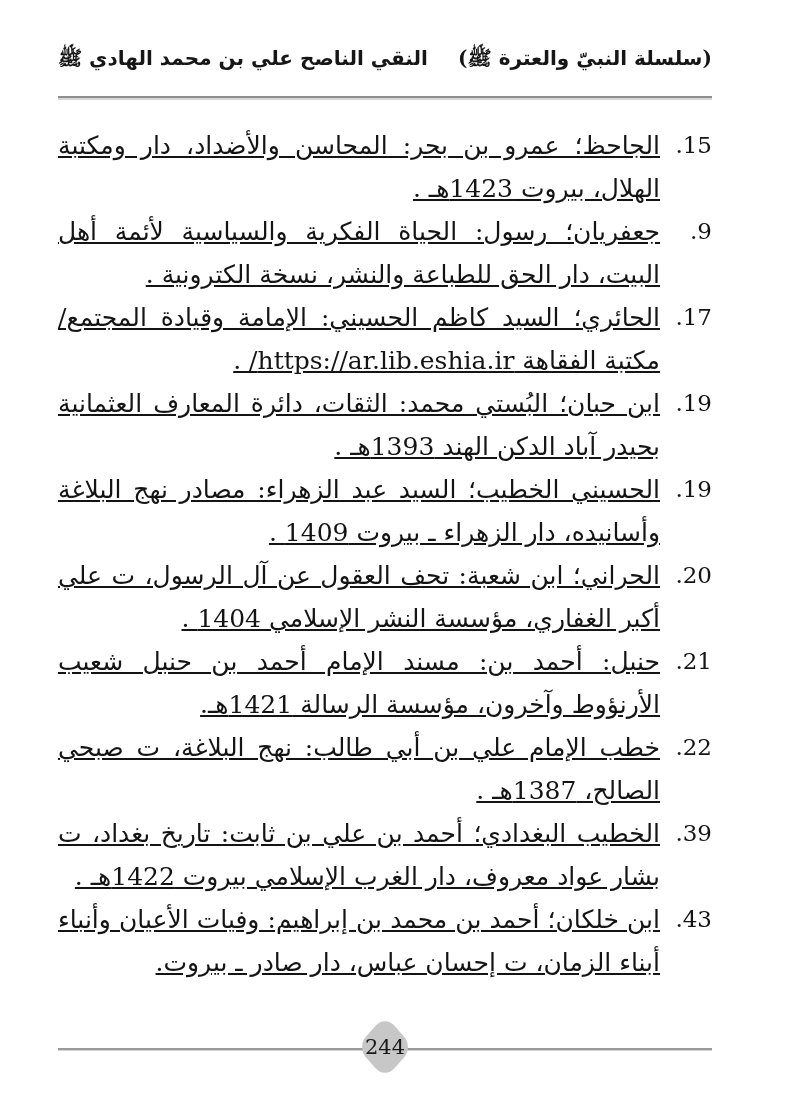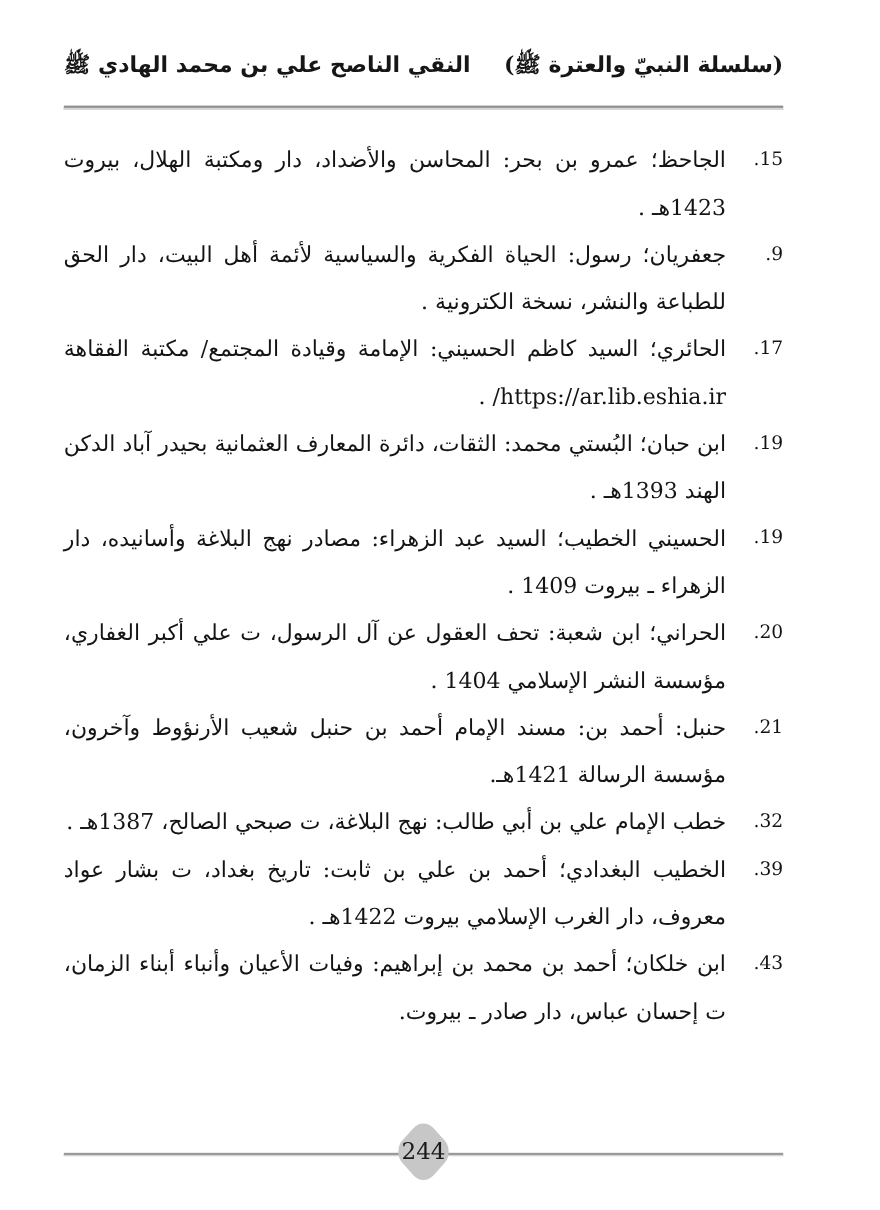--- a/index.html
+++ b/index.html
@@ -51,31 +51,32 @@
     left: 58px;
   }
   .bib-item {
     display: flex;
     direction: rtl;
   }
   .bib-num {
     flex: 0 0 52px;
     box-sizing: border-box;
     padding-left: 10px;
-    font-size: 17px;
+    font-size: 23px;
     line-height: 43px;
     text-align: right;
     white-space: nowrap;
   }
   .bib-text {
     flex: 1;
-    font-size: 20px;
+    font-size: 25px;
     line-height: 43px;
     text-align: justify;
     text-justify: inter-word;
+    text-decoration: underline;
   }
   
   .page-footer {
     position: absolute;
     top: 1040px;
     right: 88px;
     left: 58px;
     height: 24px;
   }
   .footer-line {
@@ -152,21 +153,21 @@
         <span class="bib-num">20.</span>
         <span class="bib-text">الحراني؛ ابن شعبة: تحف العقول عن آل الرسول، ت علي أكبر الغفاري، مؤسسة النشر الإسلامي 1404 .</span>
       </div>
 
       <div class="bib-item">
         <span class="bib-num">21.</span>
         <span class="bib-text">حنبل: أحمد بن: مسند الإمام أحمد بن حنبل شعيب الأرنؤوط وآخرون، مؤسسة الرسالة 1421هـ.</span>
       </div>
 
       <div class="bib-item">
-        <span class="bib-num">32.</span>
+        <span class="bib-num">22.</span>
         <span class="bib-text">خطب الإمام علي بن أبي طالب: نهج البلاغة، ت صبحي الصالح، 1387هـ .</span>
       </div>
 
       <div class="bib-item">
         <span class="bib-num">39.</span>
         <span class="bib-text">الخطيب البغدادي؛ أحمد بن علي بن ثابت: تاريخ بغداد، ت بشار عواد معروف، دار الغرب الإسلامي بيروت 1422هـ .</span>
       </div>
 
       <div class="bib-item">
         <span class="bib-num">43.</span>

